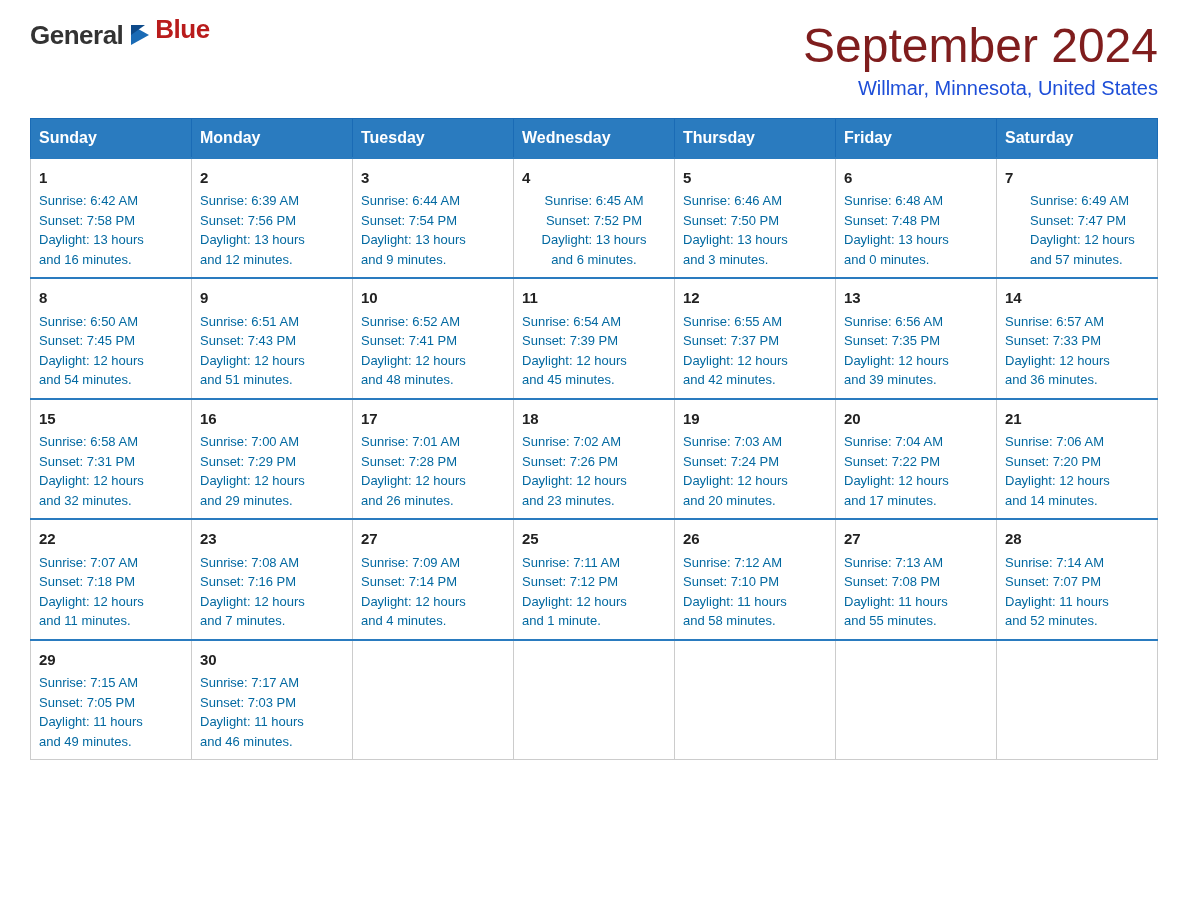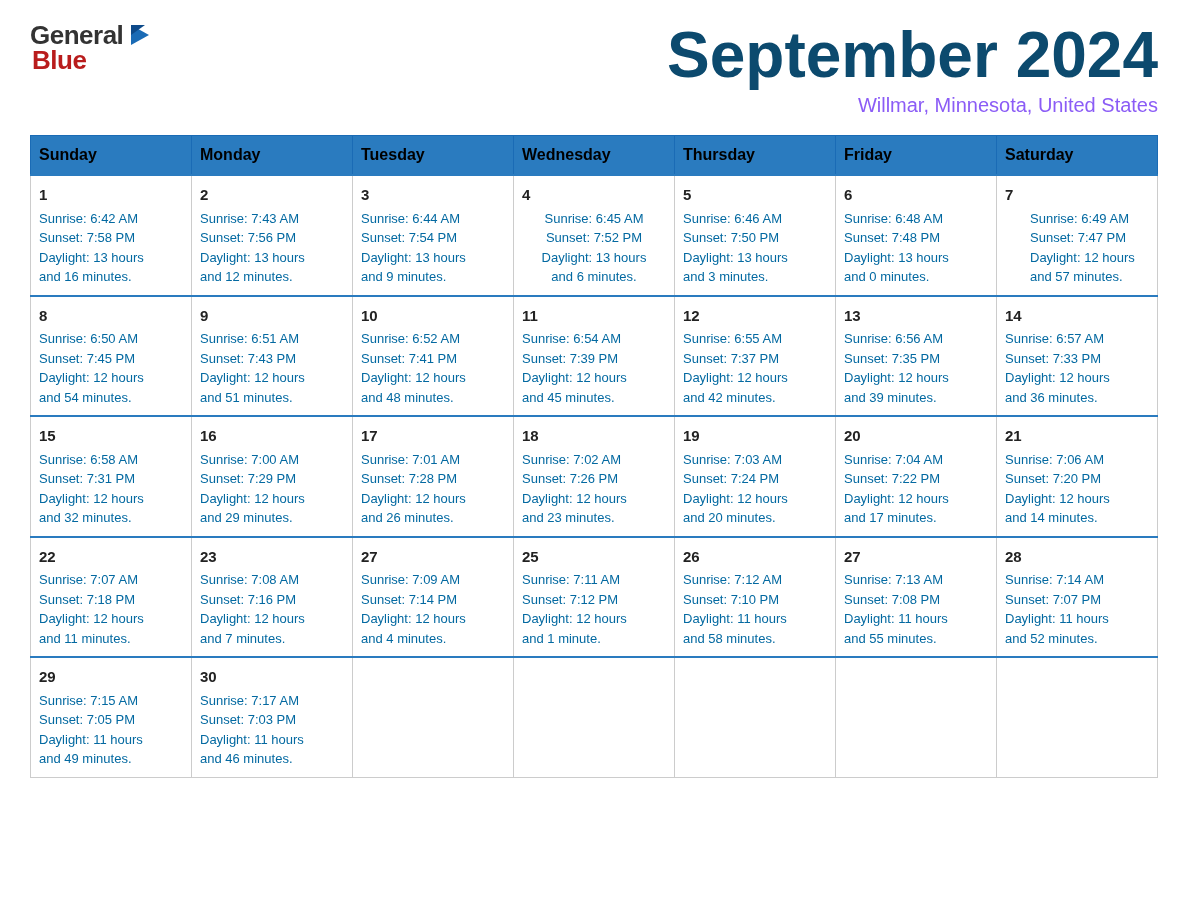--- a/index.html
+++ b/index.html
@@ -12,59 +12,59 @@
       padding: 20px 30px;
     }
     .header {
       display: flex;
       justify-content: space-between;
       align-items: flex-start;
       margin-bottom: 18px;
     }
     .logo {
       display: flex;
-      flex-direction: column;
+      flex-direction: row;
       align-items: flex-start;
     }
     .logo-general {
       font-size: 26px;
       font-weight: bold;
       color: #333;
       letter-spacing: -0.5px;
     }
     .logo-blue {
       font-size: 26px;
       font-weight: bold;
       color: #1a6bb5;
       letter-spacing: -0.5px;
       display: flex;
       align-items: center;
     }
     .title-section {
       text-align: right;
     }
     .month-year {
-      font-size: 64px;
-      font-weight: bold;
-      color: #0c4a6e;
+      font-size: 48px;
+      font-weight: normal;
+      color: #7f1d1d;
       line-height: 1.1;
     }
     .location {
       font-size: 20px;
-      color: #8b5cf6;
+      color: #1d4ed8;
       margin-top: 4px;
     }
     table {
       width: 100%;
       border-collapse: collapse;
       table-layout: fixed;
     }
     thead tr th {
       background-color: #2a7bbf;
-      color: #000000;
+      color: #ffffff;
       font-size: 16px;
       font-weight: bold;
       padding: 10px 8px;
       text-align: left;
       border: 1px solid #1a6bb5;
     }
     tbody tr td {
       vertical-align: top;
       padding: 8px 8px;
       border: 1px solid #ccc;
@@ -123,21 +123,21 @@
   <tr>
         <td>
           <span class="day-num">1</span>
           <div class="day-info" style="white-space: pre-line;">Sunrise: 6:42 AM
 Sunset: 7:58 PM
 Daylight: 13 hours
 and 16 minutes.</div>
         </td>
         <td>
           <span class="day-num">2</span>
-          <div class="day-info" style="white-space: pre-line;">Sunrise: 7:43 AM
+          <div class="day-info" style="white-space: pre-line;">Sunrise: 6:39 AM
 Sunset: 7:56 PM
 Daylight: 13 hours
 and 12 minutes.</div>
         </td>
         <td>
           <span class="day-num">3</span>
           <div class="day-info" style="white-space: pre-line;">Sunrise: 6:44 AM
 Sunset: 7:54 PM
 Daylight: 13 hours
 and 9 minutes.</div>

